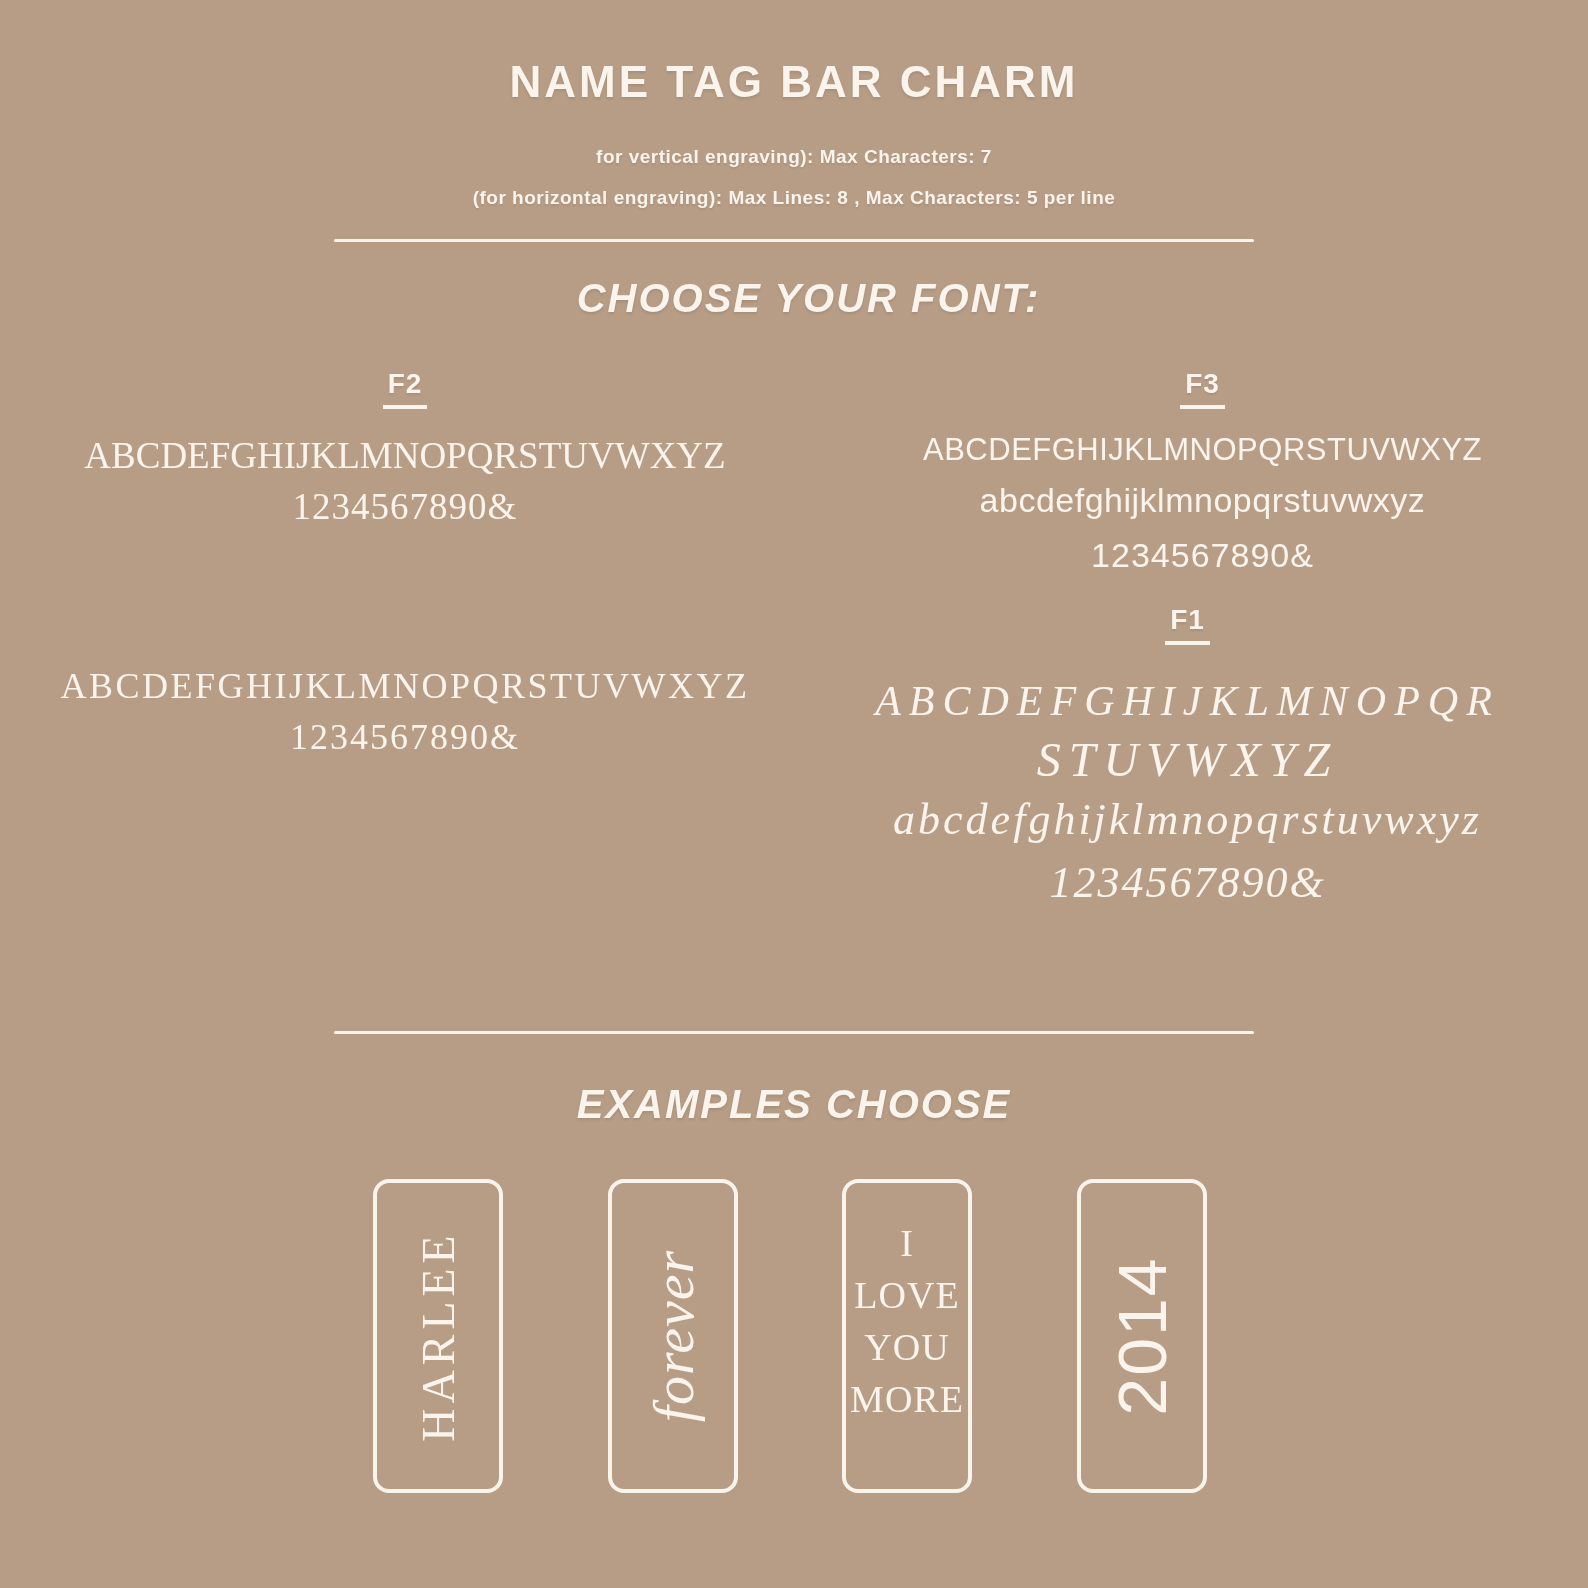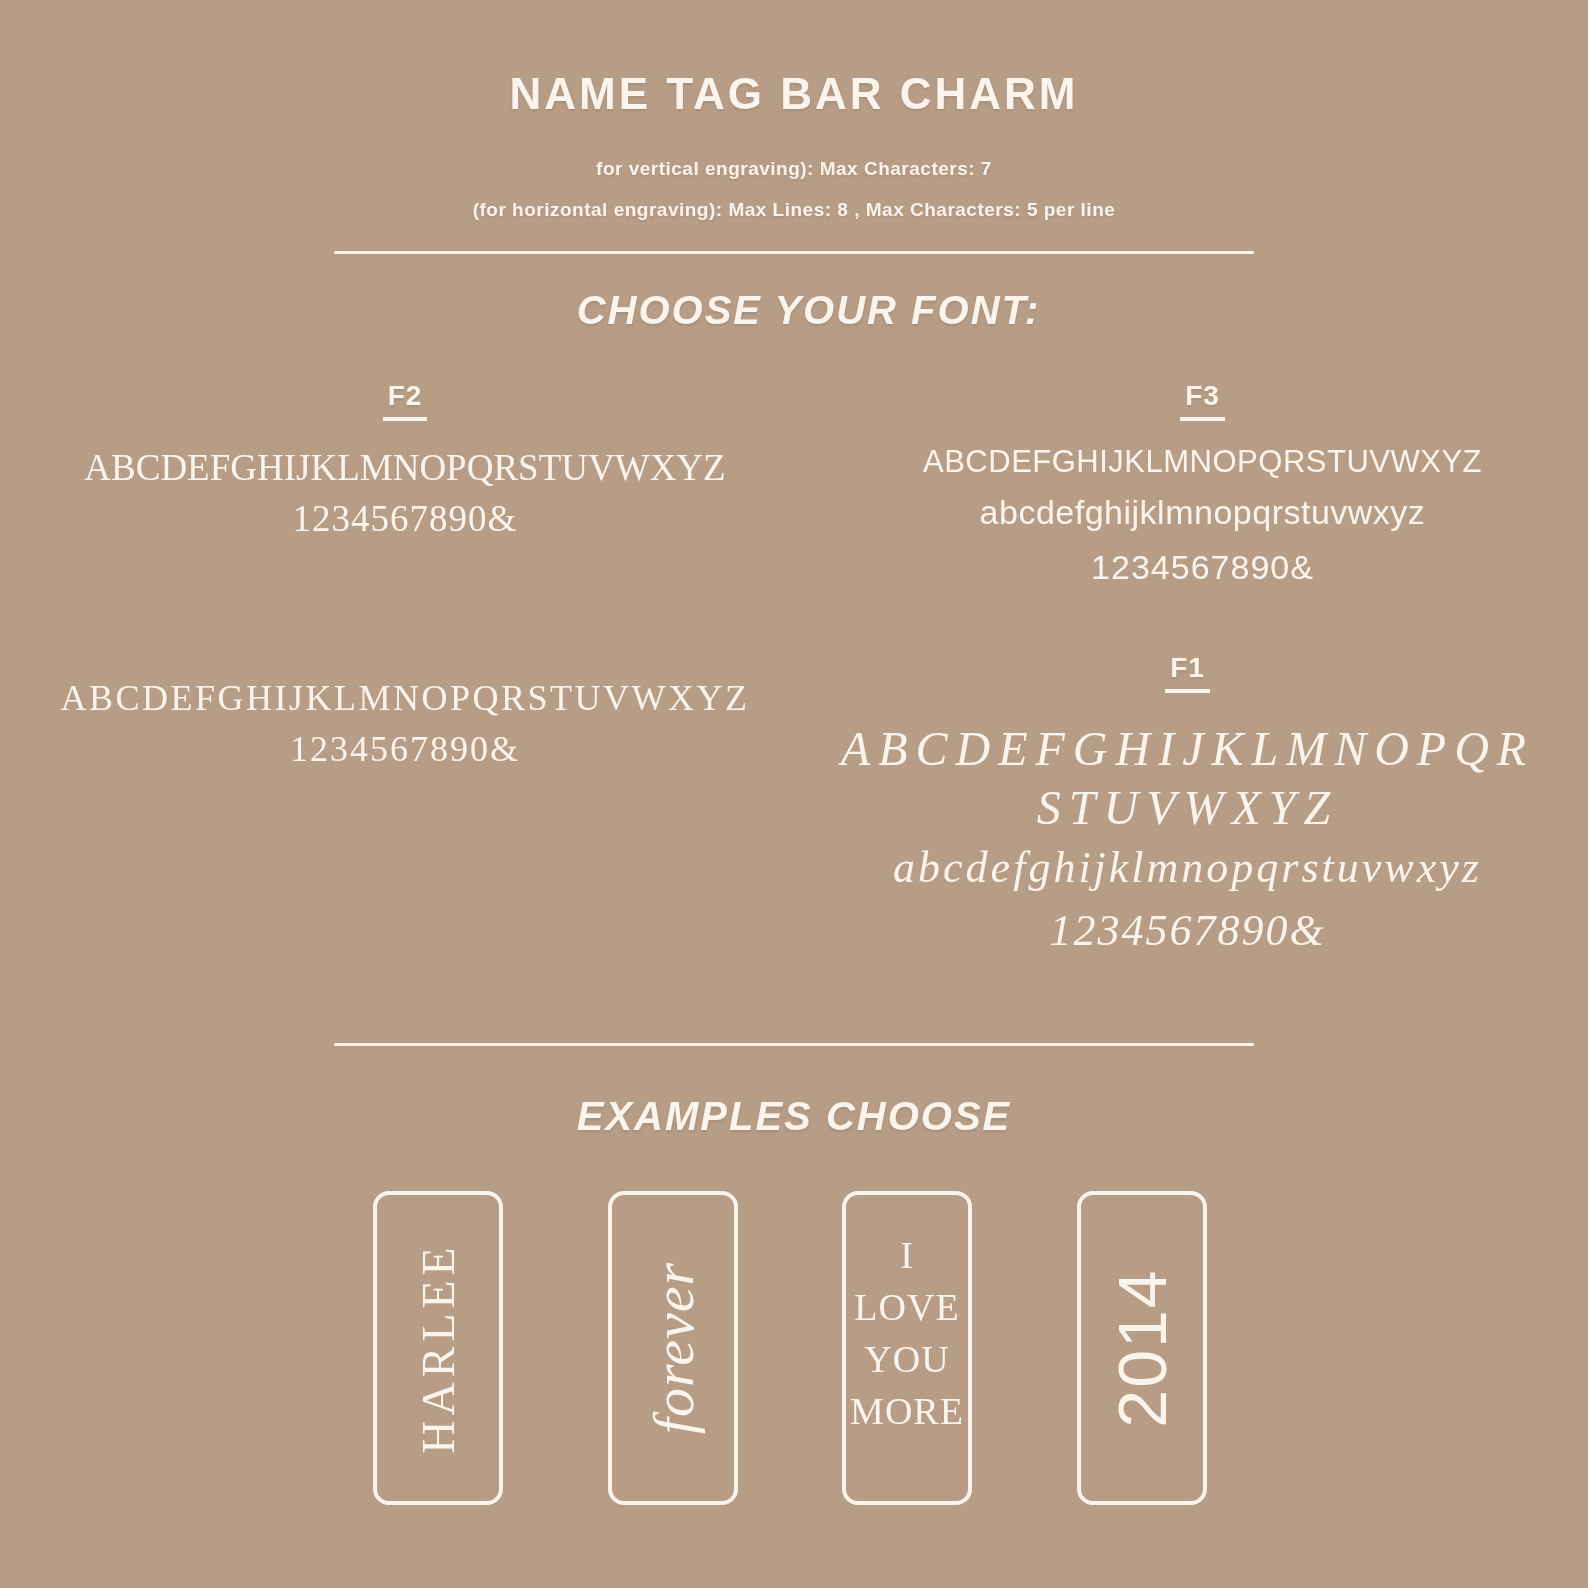--- a/index.html
+++ b/index.html
@@ -7,21 +7,20 @@
     --fg:#faf4ec;
   }
   html,body{margin:0;padding:0;background:var(--bg);}
   .canvas{
     position:relative;
     width:1588px;height:1528px;
     background:var(--bg);
     color:var(--fg);
     font-family:"Liberation Sans", sans-serif;
     overflow:hidden;
-    margin-top:12px;
   }
   
   .page-title{
     position:absolute;top:58px;left:0;right:0;
     text-align:center;
     font-weight:800;font-size:44px;line-height:1.1;
     letter-spacing:3px;
     text-shadow:0 2px 3px rgba(0,0,0,0.10);
   }
   .subtitle{
@@ -54,34 +53,34 @@
     display:inline-block;
     font-weight:800;font-size:28px;line-height:1.0;
     letter-spacing:1px;
     border-bottom:4px solid var(--fg);
     padding:0 5px 7px 5px;
     text-shadow:0 2px 2px rgba(0,0,0,0.08);
   }
   .card-f2{left:40px;top:370px;width:730px;}
   .card-f3{left:835px;top:370px;width:735px;}
   .card-f6{left:25px;top:640px;width:760px;}
-  .card-f1{left:800px;top:642px;width:775px;}
+  .card-f1{left:800px;top:606px;width:775px;}
 
   .f2-caps{margin-top:22px;font-family:"Liberation Serif",serif;font-size:37px;line-height:50px;letter-spacing:0px;}
   .f2-nums{font-family:"Liberation Serif",serif;font-size:37px;line-height:52px;letter-spacing:1px;}
 
   .f3-caps{margin-top:18px;font-size:31px;line-height:46px;letter-spacing:0.5px;font-weight:400;}
   .f3-lower{font-size:34px;line-height:54px;letter-spacing:0.5px;font-weight:400;}
   .f3-nums{font-size:34px;line-height:56px;letter-spacing:1px;font-weight:400;}
 
   .f6-caps{margin-top:20px;font-family:"Liberation Serif",serif;font-size:36px;line-height:52px;letter-spacing:2.5px;}
   .f6-nums{font-family:"Liberation Serif",serif;font-size:36px;line-height:50px;letter-spacing:2px;}
 
   .f1-line{font-family:"Liberation Serif",serif;font-style:italic;}
-  .f1-caps1{margin-top:26px;font-size:48px;line-height:60px;letter-spacing:8px;}
+  .f1-caps1{margin-top:26px;font-size:42px;line-height:60px;letter-spacing:8px;}
   .f1-caps2{font-size:48px;line-height:58px;letter-spacing:8px;}
   .f1-lower{font-size:44px;line-height:62px;letter-spacing:3px;}
   .f1-nums{font-size:44px;line-height:64px;letter-spacing:2px;}
 
   
   .charm-bar{
     position:absolute;top:1179px;
     width:130px;height:314px;
     box-sizing:border-box;
     border:4px solid var(--fg);

